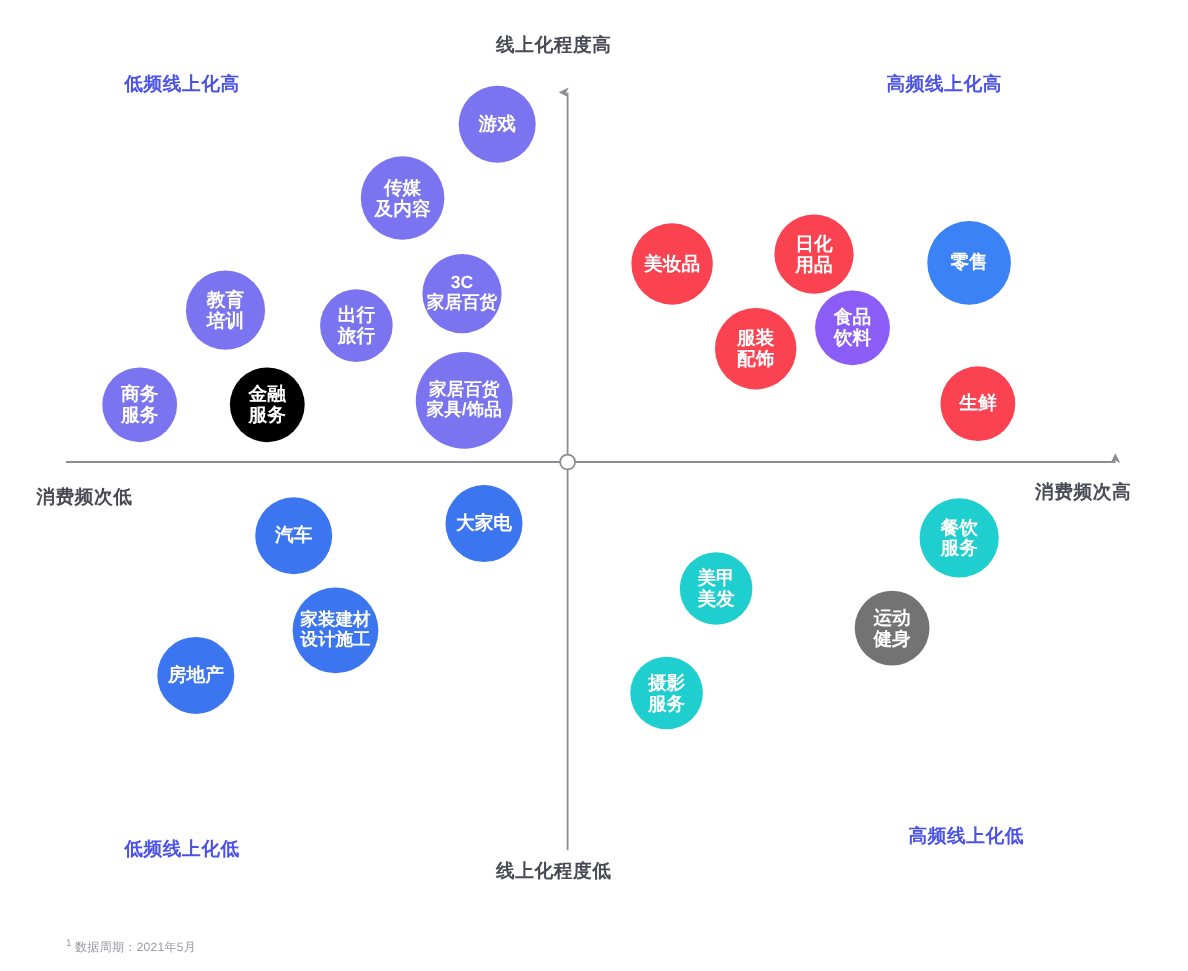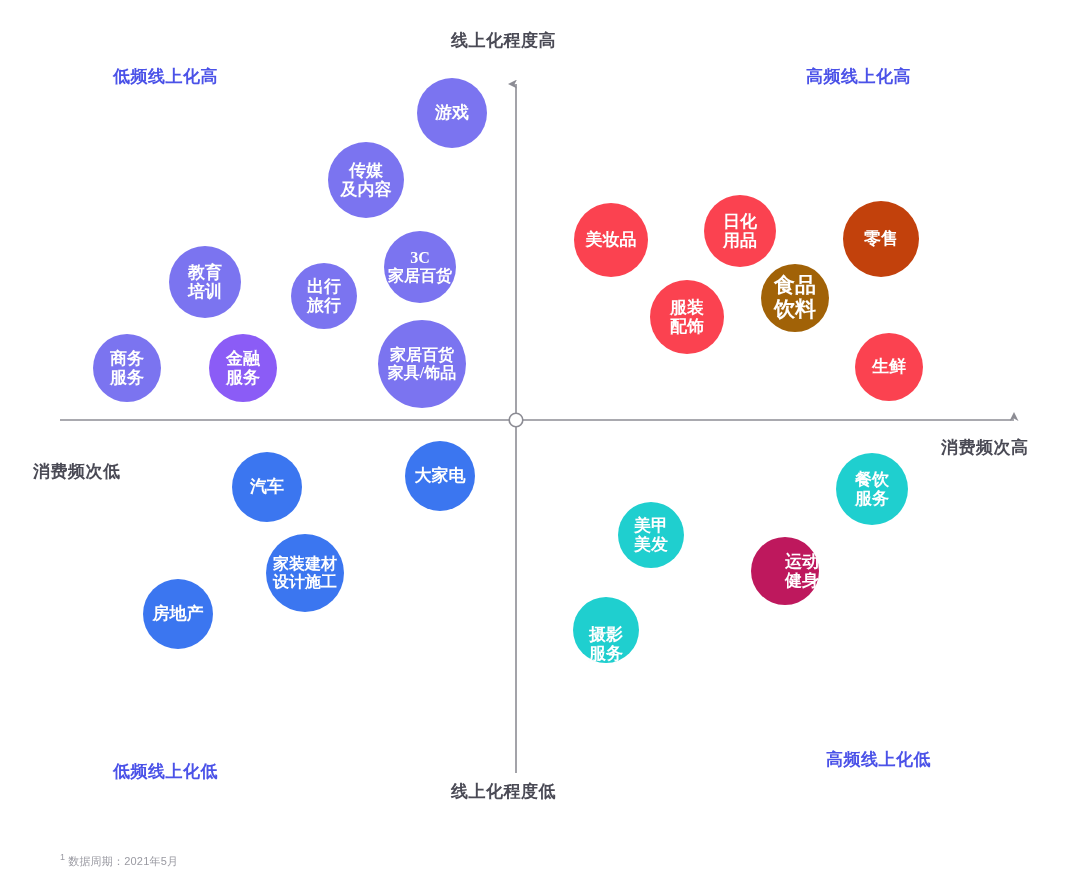--- a/index.html
+++ b/index.html
@@ -27,21 +27,21 @@
   .axis-label{
     position:absolute;
     font-size:17px;
     font-weight:bold;
     color:#4a4a55;
     white-space:nowrap;
     letter-spacing:.5px;
   }
   #axis-label-top   { left:451px; top:29px; }
   #axis-label-bottom{ left:451px; top:780px; }
-  #axis-label-left  { left:33px;  top:460px; }
+  #axis-label-left  { left:33px;  top:440px; }
   #axis-label-right { left:941px; top:436px; }
 
   
   .quadrant-label{
     position:absolute;
     font-size:17px;
     font-weight:bold;
     color:#4b52e8;
     white-space:nowrap;
     letter-spacing:.5px;
@@ -57,21 +57,20 @@
     border-radius:50%;
     display:flex;
     align-items:center;
     justify-content:center;
     text-align:center;
     color:#ffffff;
     font-weight:bold;
     line-height:1.12;
     box-sizing:border-box;
     user-select:none;
-    font-family:Liberation Serif, serif;
   }
   .bubble .bubble-text{
     display:block;
     white-space:pre-line;
     text-shadow:0 0 1px rgba(0,0,0,.06);
   }
 
   
   #footnote{
     position:absolute;
@@ -138,43 +137,43 @@
 培训</span>
       </div>
       <div class="bubble" style="left: 291px; top: 263px; width: 66px; height: 66px; background: rgb(123, 116, 240); font-size: 17px;">
         <span class="bubble-text">出行
 旅行</span>
       </div>
       <div class="bubble" style="left: 93px; top: 334px; width: 68px; height: 68px; background: rgb(123, 116, 240); font-size: 17px;">
         <span class="bubble-text">商务
 服务</span>
       </div>
-      <div class="bubble" style="left: 209px; top: 334px; width: 68px; height: 68px; background: #8b5cf6; font-size: 17px;">
+      <div class="bubble" style="left: 209px; top: 334px; width: 68px; height: 68px; background: #000000; font-size: 17px;">
         <span class="bubble-text">金融
 服务</span>
       </div>
       <div class="bubble" style="left: 378px; top: 320px; width: 88px; height: 88px; background: rgb(123, 116, 240); font-size: 16px;">
         <span class="bubble-text">家居百货
 家具/饰品</span>
       </div>
       <div class="bubble" style="left: 574px; top: 203px; width: 74px; height: 74px; background: rgb(251, 66, 80); font-size: 17px;">
         <span class="bubble-text">美妆品</span>
       </div>
       <div class="bubble" style="left: 704px; top: 195px; width: 72px; height: 72px; background: rgb(251, 66, 80); font-size: 17px;">
         <span class="bubble-text">日化
 用品</span>
       </div>
-      <div class="bubble" style="left: 843px; top: 201px; width: 76px; height: 76px; background: #c2410c; font-size: 17px;">
+      <div class="bubble" style="left: 843px; top: 201px; width: 76px; height: 76px; background: #3b82f6; font-size: 17px;">
         <span class="bubble-text">零售</span>
       </div>
       <div class="bubble" style="left: 650px; top: 280px; width: 74px; height: 74px; background: rgb(251, 66, 80); font-size: 17px;">
         <span class="bubble-text">服装
 配饰</span>
       </div>
-      <div class="bubble" style="left: 761px; top: 264px; width: 68px; height: 68px; background: #a16207; font-size: 21px;">
+      <div class="bubble" style="left: 741px; top: 264px; width: 68px; height: 68px; background: #8b5cf6; font-size: 17px;">
         <span class="bubble-text">食品
 饮料</span>
       </div>
       <div class="bubble" style="left: 855px; top: 333px; width: 68px; height: 68px; background: rgb(251, 66, 80); font-size: 17px;">
         <span class="bubble-text">生鲜</span>
       </div>
       <div class="bubble" style="left: 405px; top: 441px; width: 70px; height: 70px; background: rgb(59, 118, 240); font-size: 17px;">
         <span class="bubble-text">大家电</span>
       </div>
       <div class="bubble" style="left: 232px; top: 452px; width: 70px; height: 70px; background: rgb(59, 118, 240); font-size: 17px;">
@@ -188,25 +187,25 @@
         <span class="bubble-text">房地产</span>
       </div>
       <div class="bubble" style="left: 836px; top: 453px; width: 72px; height: 72px; background: rgb(31, 207, 207); font-size: 17px;">
         <span class="bubble-text">餐饮
 服务</span>
       </div>
       <div class="bubble" style="left: 618px; top: 502px; width: 66px; height: 66px; background: rgb(31, 207, 207); font-size: 17px;">
         <span class="bubble-text">美甲
 美发</span>
       </div>
-      <div class="bubble" style="left: 751px; top: 537px; width: 68px; height: 68px; background: #be185d; font-size: 17px; justify-content: flex-end;">
+      <div class="bubble" style="left: 777px; top: 537px; width: 68px; height: 68px; background: #737373; font-size: 17px;">
         <span class="bubble-text">运动
 健身</span>
       </div>
-      <div class="bubble" style="left: 573px; top: 597px; width: 66px; height: 66px; background: rgb(31, 207, 207); font-size: 17px; align-items: flex-end;">
+      <div class="bubble" style="left: 573px; top: 597px; width: 66px; height: 66px; background: rgb(31, 207, 207); font-size: 17px;">
         <span class="bubble-text">摄影
 服务</span>
       </div>
     </div>
 
   <div id="footnote">
     <span class="fn-marker">1</span><span>数据周期：2021年5月</span>
   </div>
 
 </div>

